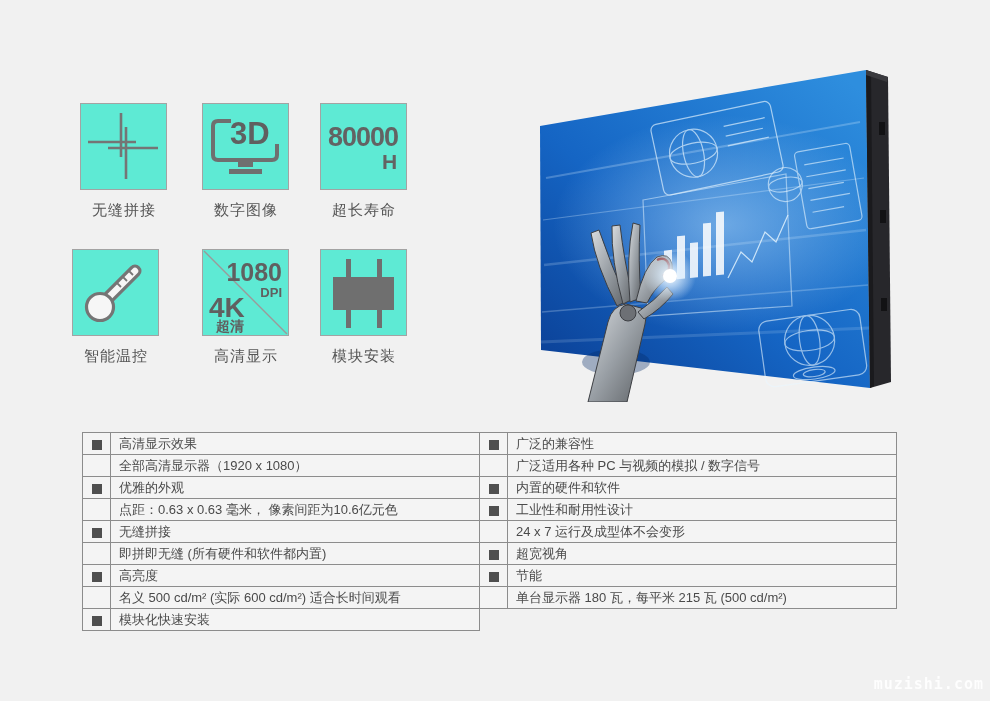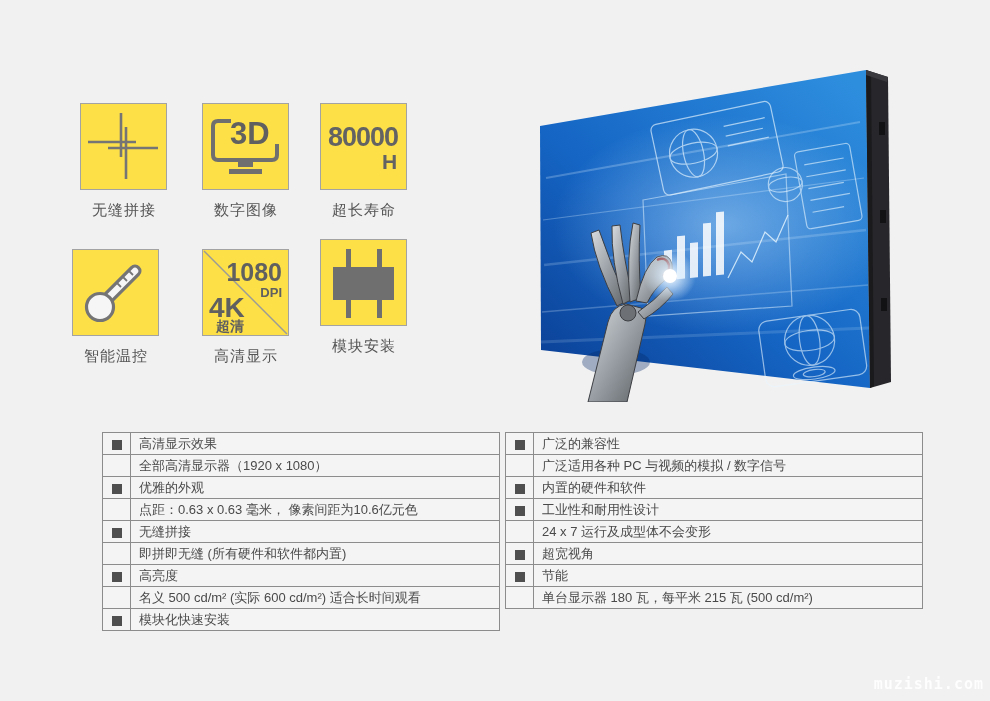--- a/index.html
+++ b/index.html
@@ -5,40 +5,40 @@
   html,body{margin:0;padding:0;}
   body{
     width:990px;height:701px;position:relative;overflow:hidden;
     background:#f1f1f1;
     font-family:"Liberation Sans","DejaVu Sans",sans-serif;
     color:#4a4a4a;
   }
   
   .feature{position:absolute;width:88px;text-align:center;}
   .feature .box{
-    width:85px;height:85px;border:1px solid #a3a3a3;background:#fde047;
+    width:85px;height:85px;border:1px solid #a3a3a3;background:#5eead4;
     display:flex;align-items:center;justify-content:center;box-sizing:content-box;
   }
   .feature .lbl{
     display:block;margin-top:11px;font-size:15px;color:#555;letter-spacing:1px;white-space:nowrap;
   }
   
   .photo{position:absolute;left:528px;top:60px;width:382px;height:342px;}
   
-  .spec{position:absolute;left:82px;top:432px;display:flex;margin-left:20px;}
+  .spec{position:absolute;left:82px;top:432px;display:flex;}
   table.spec-t{border-collapse:collapse;table-layout:fixed;}
   table.spec-t td{
     border:1px solid #8c8c8c;height:21px;font-size:13px;color:#4a4a4a;
     padding:0 0 0 8px;white-space:nowrap;overflow:hidden;background:#f4f4f4;
   }
   table.spec-t td.b{width:27px;padding:0;text-align:center;}
   table.spec-t td.b .sq{width:10px;height:10px;background:#4f4f4f;display:inline-block;vertical-align:middle;}
   table.left-t td.txt{width:360px;}
   table.right-t td.txt{width:380px;}
-  .spec .half+.half{margin-left:-1px;padding-left:6px;}
+  .spec .half+.half{margin-left:-1px;}
   
   .wm{
     position:absolute;right:6px;bottom:8px;
     font-family:"DejaVu Sans Mono",monospace;font-size:15px;font-weight:bold;
     color:rgba(255,255,255,0.88);letter-spacing:1px;
   }
   svg text{font-family:"Liberation Sans","DejaVu Sans",sans-serif;}
 </style>
 </head>
 <body>
@@ -101,21 +101,21 @@
       <line x1="1" y1="1" x2="84" y2="84" stroke="#9a9a9a" stroke-width="1.4"></line>
       <text x="79" y="31" font-size="25" font-weight="bold" fill="#606060" text-anchor="end">1080</text>
       <text x="79" y="47" font-size="13" font-weight="bold" fill="#606060" text-anchor="end">DPI</text>
       <text x="6" y="67" font-size="28" font-weight="bold" fill="#606060">4K</text>
       <text x="13" y="81" font-size="14" font-weight="bold" fill="#606060">超清</text>
     </svg>
   </div>
   <span class="lbl">高清显示</span>
 </div>
 
-<div class="feature" style="left:320px;top:239px;font-family:Liberation Serif, serif;">
+<div class="feature" style="left:320px;top:249px;font-family:Liberation Serif, serif;">
   <div class="box">
     <svg width="85" height="85" viewBox="0 0 85 85">
       <rect x="12" y="27" width="61" height="33" fill="#6f6f6f"></rect>
       <rect x="25" y="9" width="5" height="18" fill="#6f6f6f"></rect>
       <rect x="56" y="9" width="5" height="18" fill="#6f6f6f"></rect>
       <rect x="25" y="60" width="5" height="18" fill="#6f6f6f"></rect>
       <rect x="56" y="60" width="5" height="18" fill="#6f6f6f"></rect>
     </svg>
   </div>
   <span class="lbl">模块安装</span>

